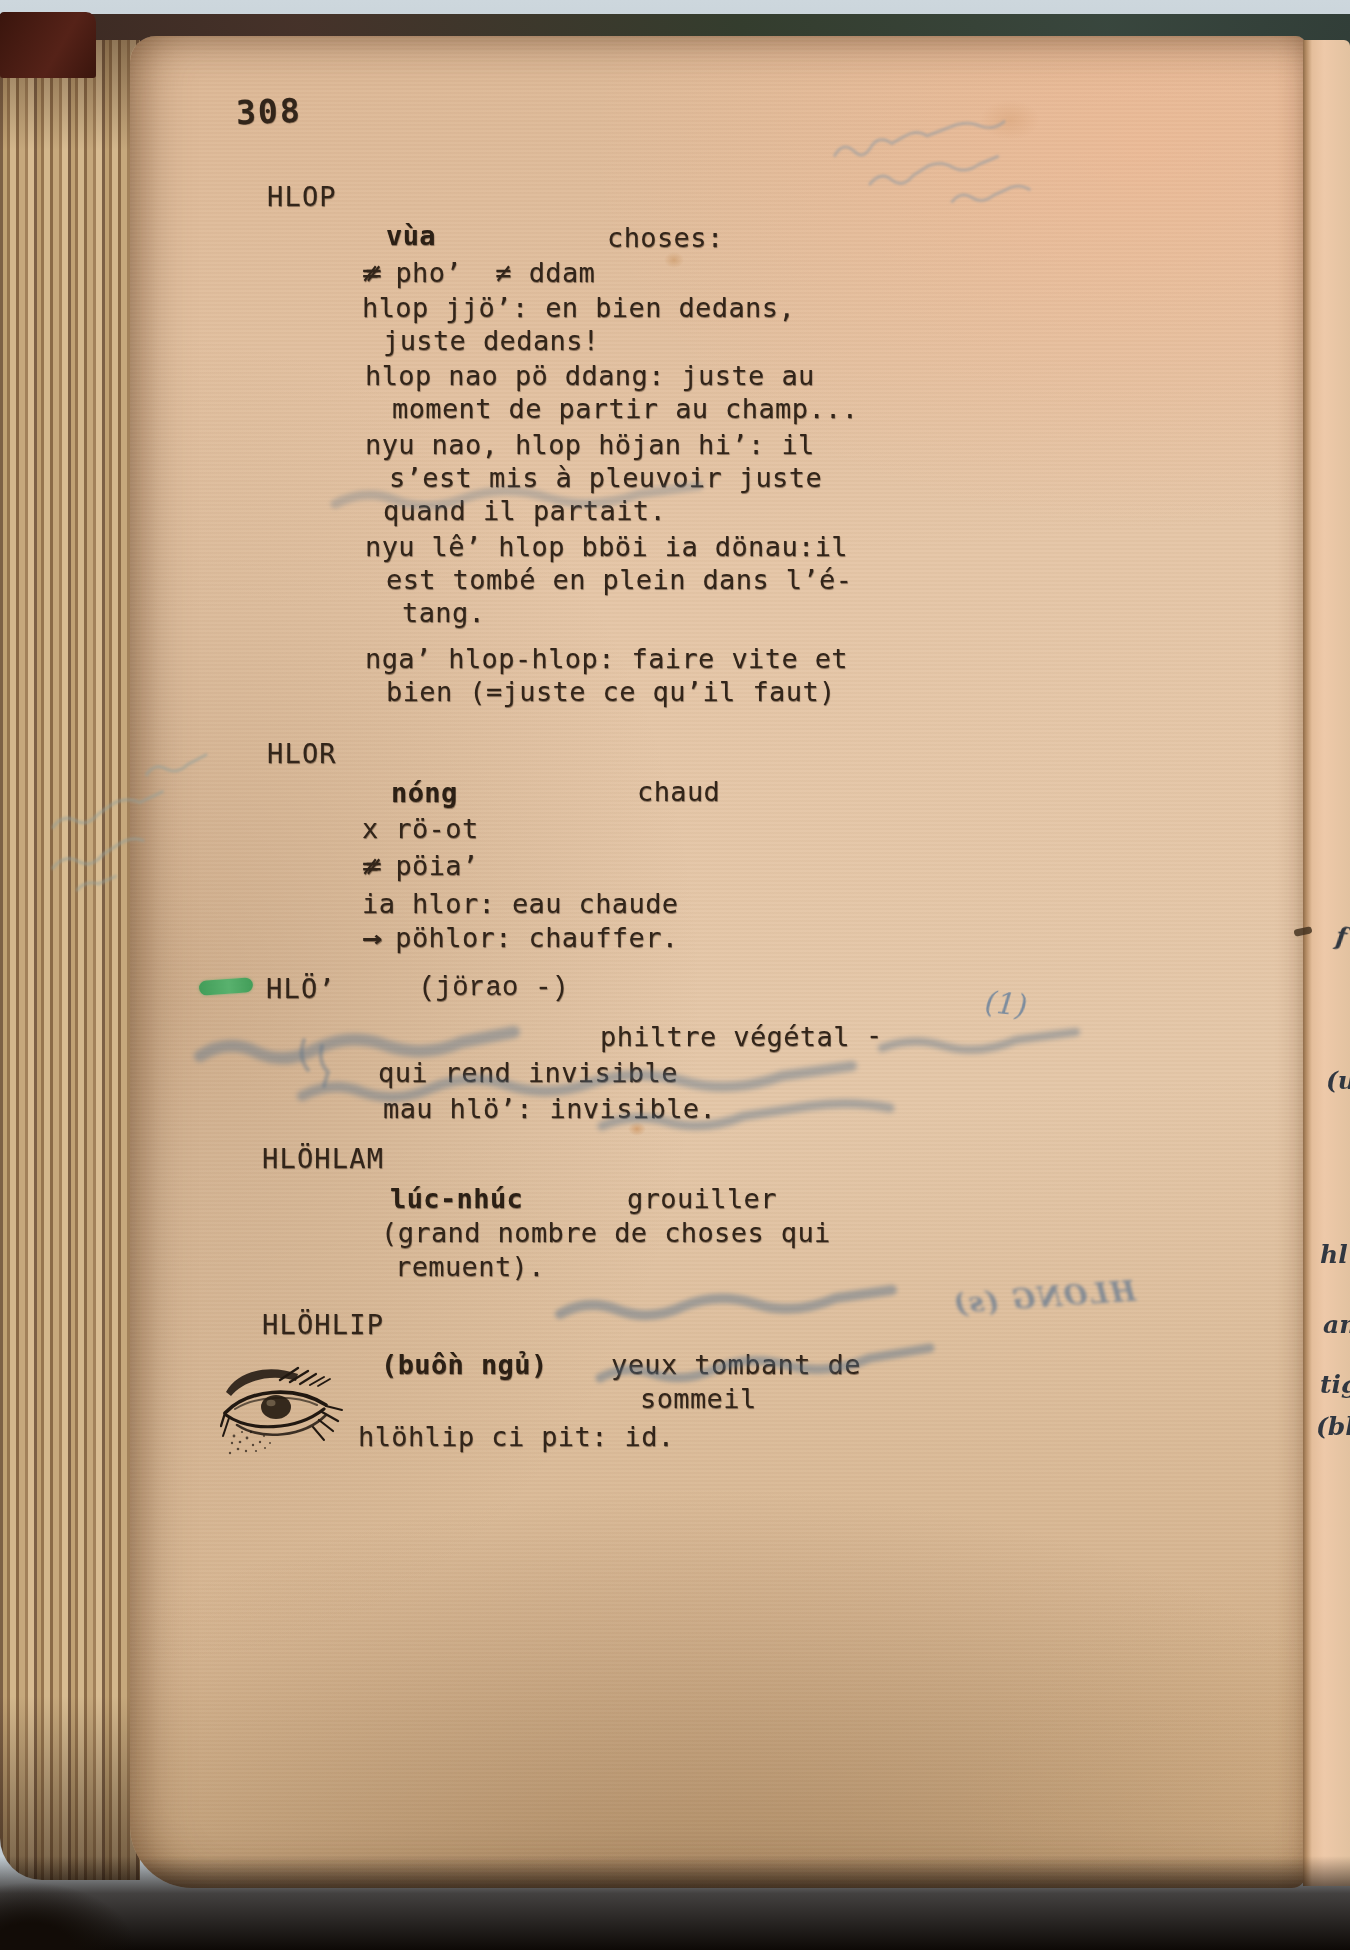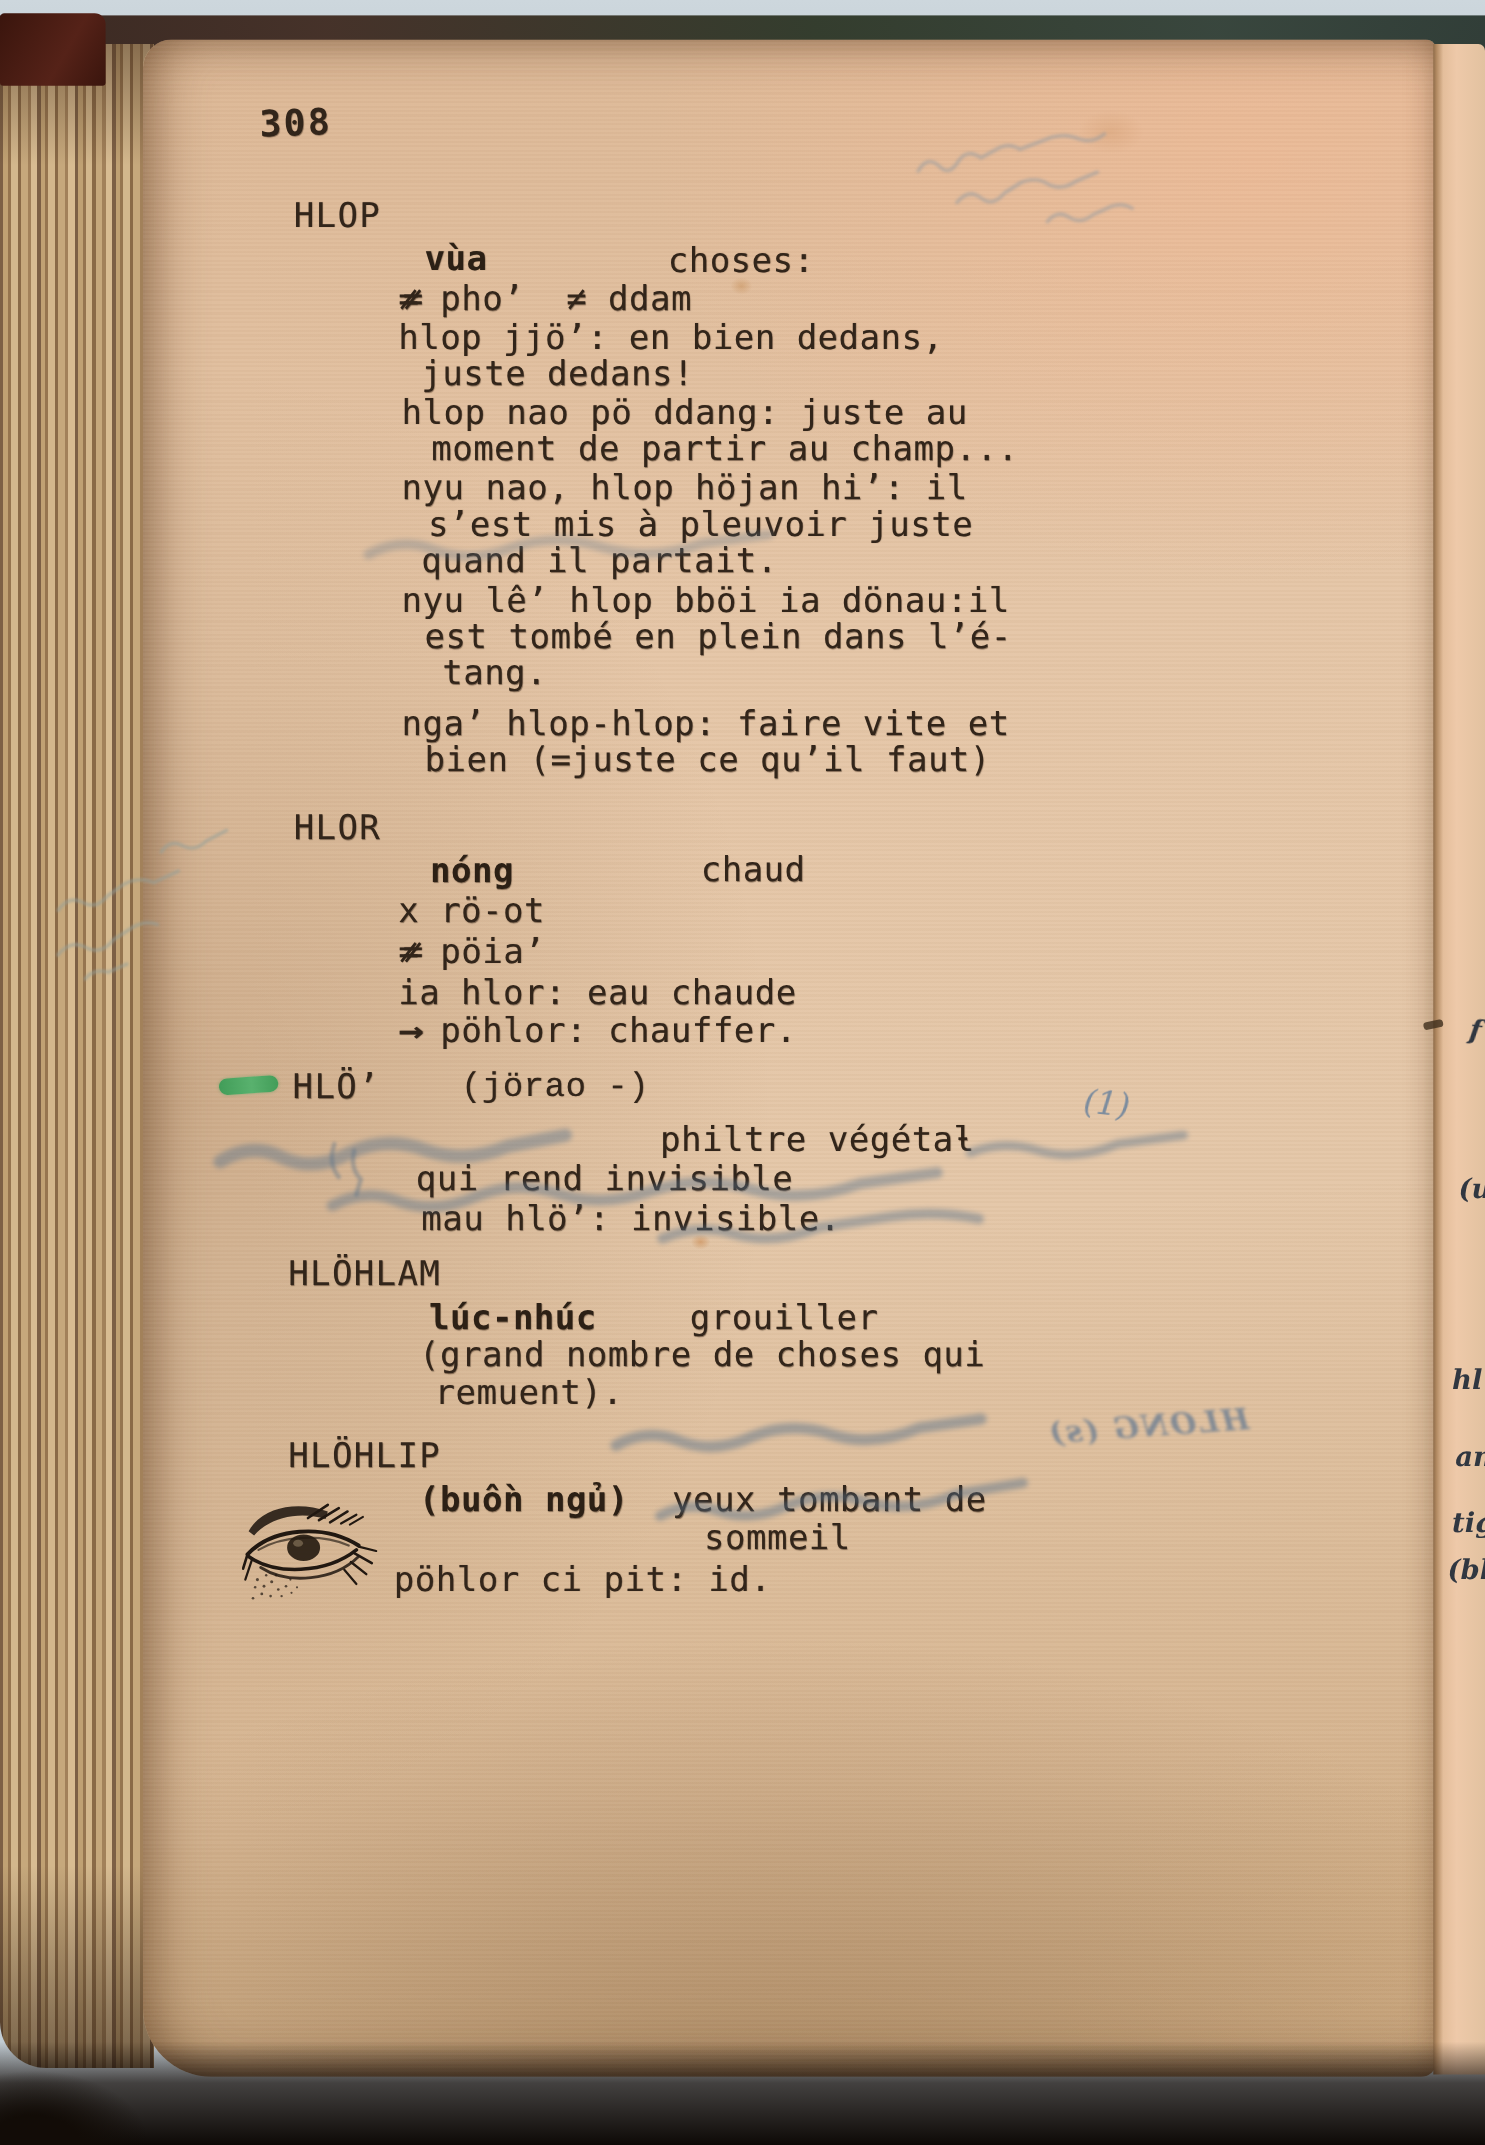--- a/index.html
+++ b/index.html
@@ -66,21 +66,21 @@
     background:linear-gradient(180deg,rgba(18,11,7,0) 0%,rgba(18,11,7,.72) 40%,#0d0906 100%);
   }
   .bottom-left-dark{
     position:absolute;left:0;top:1838px;width:170px;height:112px;z-index:9;pointer-events:none;
     background:radial-gradient(140px 90px at 18% 100%, #120c07 30%, rgba(18,12,7,0) 75%);
   }
   
   .tl{
     position:absolute;white-space:pre;z-index:4;
     font-family:"DejaVu Sans Mono","Liberation Mono",monospace;
-    font-size:31px;line-height:33px;color:#32251a;letter-spacing:.4px;
+    font-size:27px;line-height:33px;color:#32251a;letter-spacing:.4px;
     text-shadow:.5px .7px .8px rgba(48,30,16,.5);
   }
   .vn{font-weight:bold;color:#2c2015;}
   .hw{letter-spacing:1.2px;}
   .dne{letter-spacing:-.47em;display:inline-block;width:.62em;overflow:visible;}
   .arw{font-weight:bold;display:inline-block;transform:scaleX(1.25);transform-origin:left;}
   .pgnum{font-weight:bold;font-size:33px;transform:rotate(-2deg);letter-spacing:2px;}
   
   .stain{position:absolute;border-radius:50%;pointer-events:none;z-index:3;}
   
@@ -215,21 +215,21 @@
 <div class="tl hw" style="left:262px;top:1142px;">HLÖHLAM</div>
 <div class="tl vn" style="left:390px;top:1182px;">lúc-nhúc</div>
 <div class="tl" style="left:627px;top:1182px;">grouiller</div>
 <div class="tl" style="left:381px;top:1216px;">(grand nombre de choses qui</div>
 <div class="tl" style="left:395px;top:1250px;">remuent).</div>
 
 <div class="tl hw" style="left:262px;top:1308px;">HLÖHLIP</div>
 <div class="tl vn" style="left:381px;top:1348px;">(buồn ngủ)</div>
 <div class="tl" style="left:611px;top:1348px;">yeux tombant de</div>
 <div class="tl" style="left:640px;top:1382px;">sommeil</div>
-<div class="tl" style="left:358px;top:1420px;">pöhlor ci pit: id.</div>
+<div class="tl" style="left:358px;top:1420px;">hlöhlip ci pit: id.</div>
 
 <svg class="eye" viewBox="0 0 138 108">
   <g stroke="#211811" fill="none" stroke-linecap="round">
 
     <path d="M6,42 C18,20 50,14 78,24 L76,31 C52,23 24,30 11,46 Z" fill="#211811" stroke="none" opacity=".88"></path>
     <path d="M60,30 L78,18" stroke-width="2.4"></path>
     <path d="M70,32 L88,21" stroke-width="2.4"></path>
     <path d="M80,34 L96,24" stroke-width="2.2"></path>
     <path d="M90,35 L104,27" stroke-width="2"></path>
     <path d="M98,36 L110,29" stroke-width="1.8"></path>

